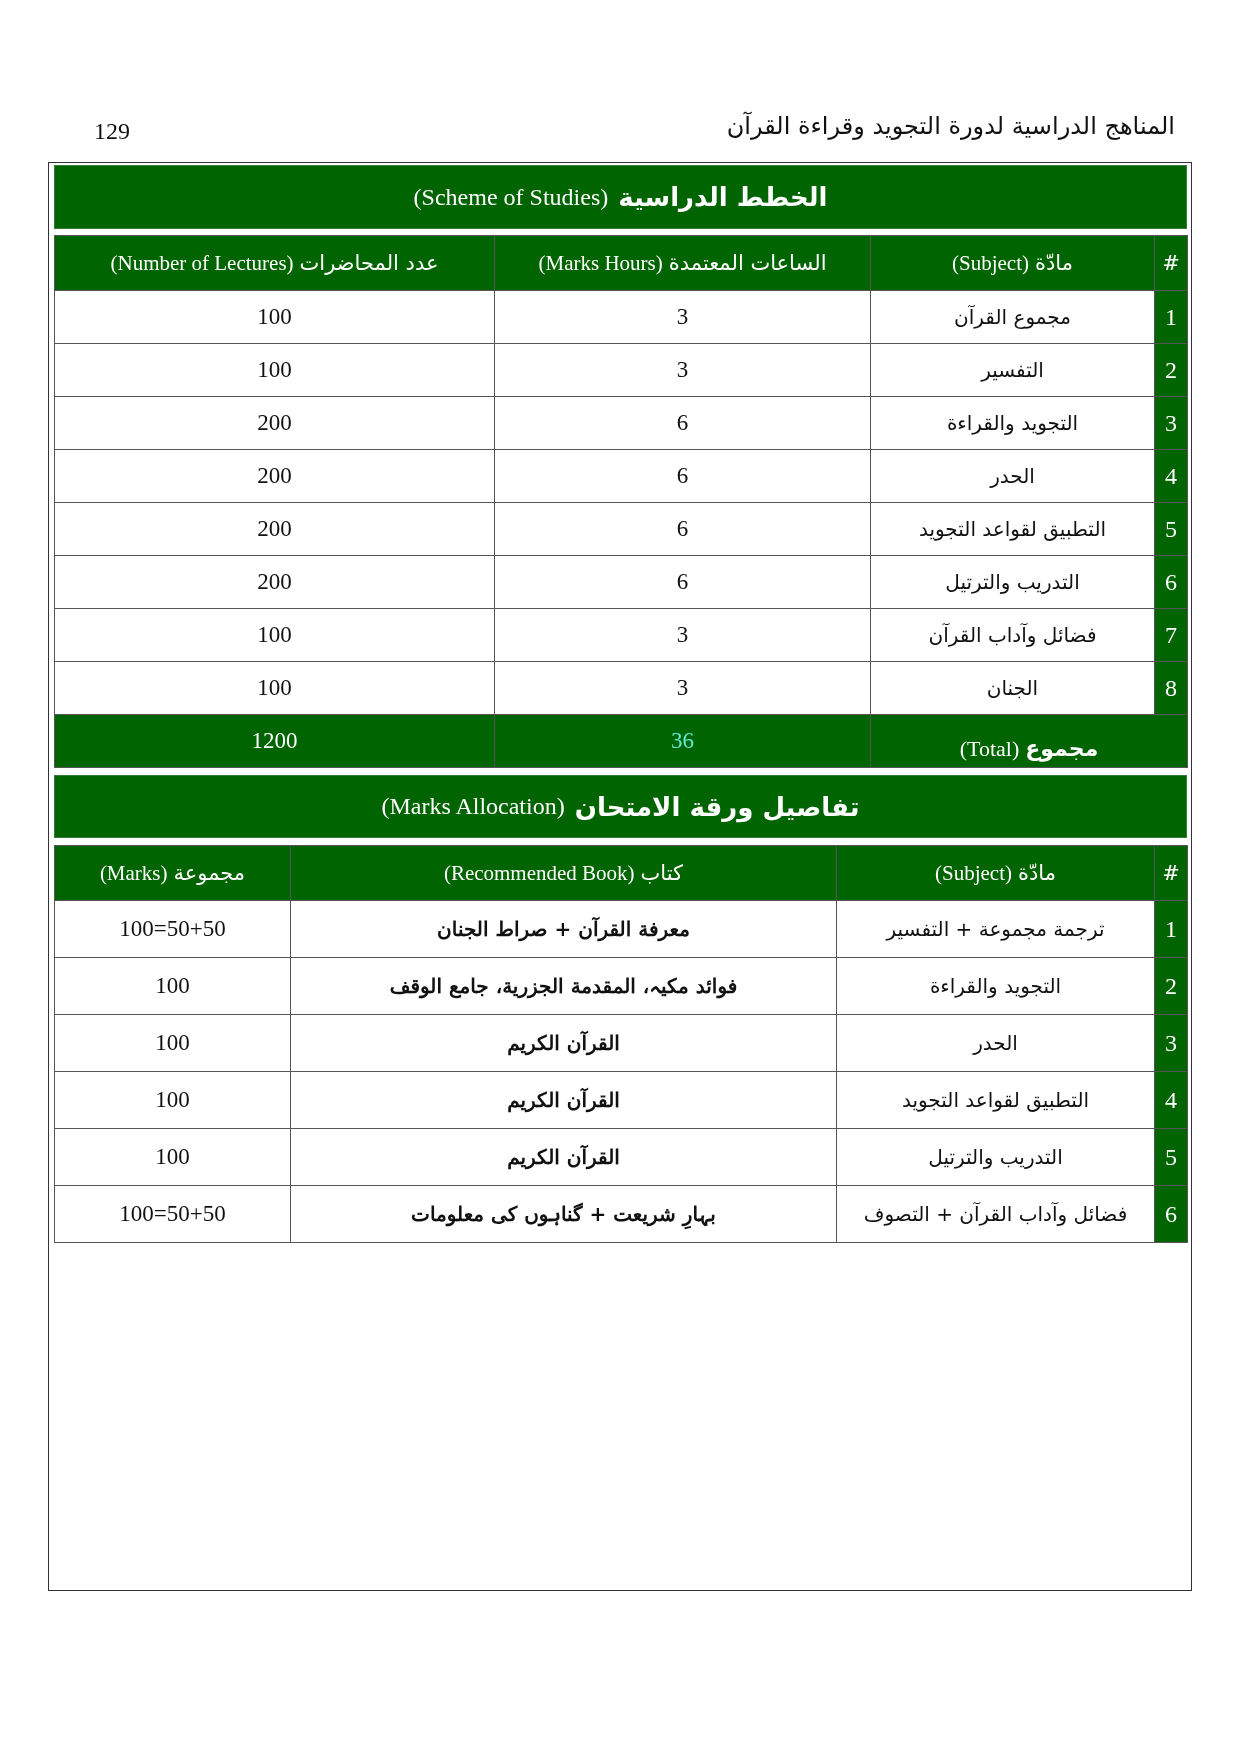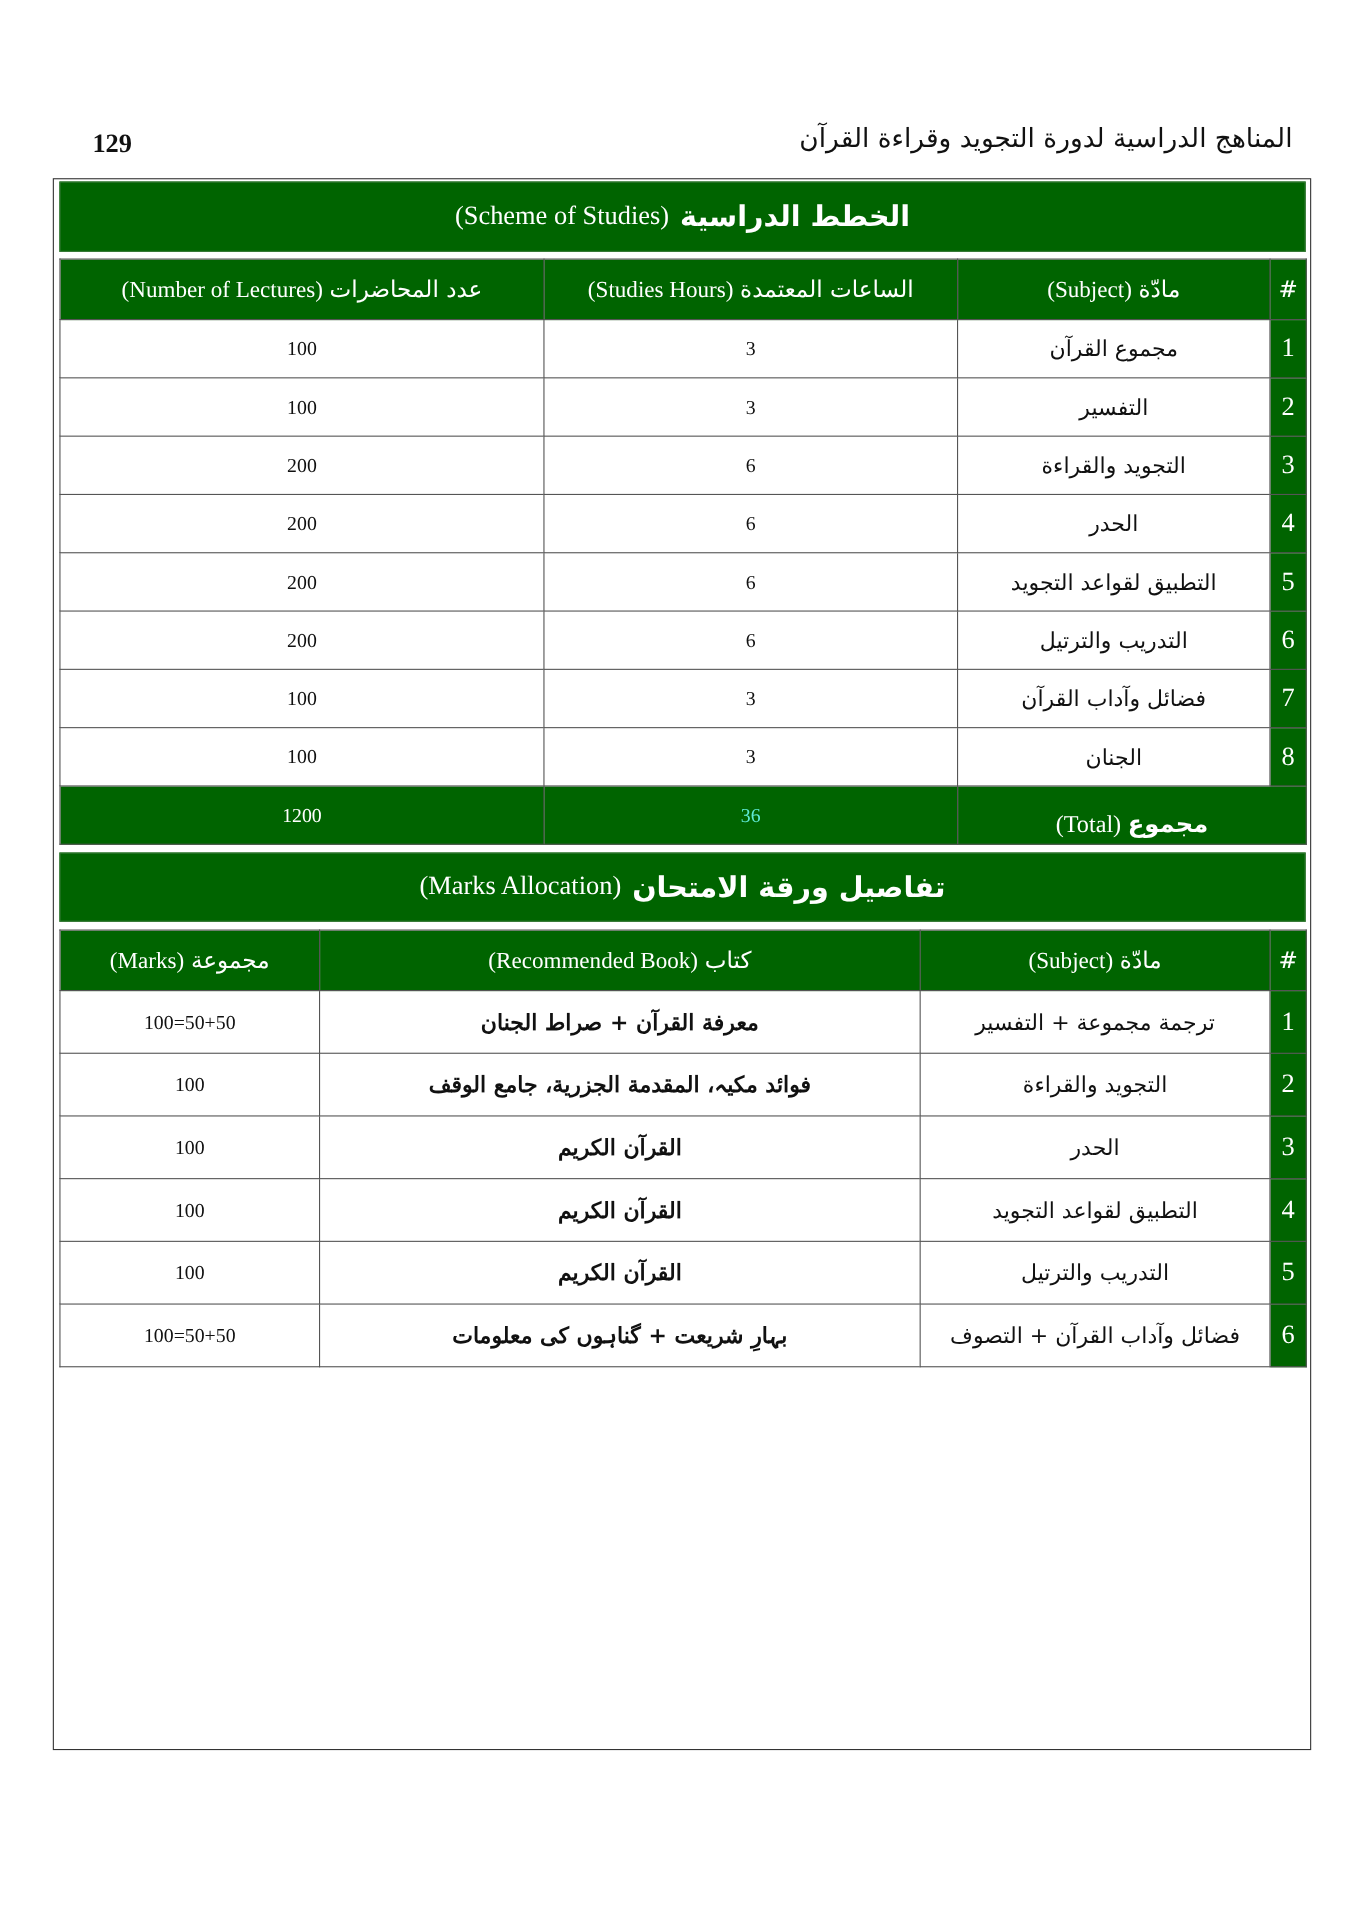--- a/index.html
+++ b/index.html
@@ -1,39 +1,39 @@
 <!DOCTYPE html>
 <html><head>
 <meta charset="utf-8">
 <style>
   html, body { margin: 0; padding: 0; background: #ffffff; }
   body { width: 1241px; height: 1755px; position: relative; overflow: hidden;
          font-family: "DejaVu Serif", "Liberation Serif", serif; color: #111; }
-  .page-num { position: absolute; left: 84px; top: 118px; font-size: 24px;
-              font-family: "Liberation Serif", serif; font-weight: bold; }
+  .page-num { position: absolute; left: 94px; top: 118px; font-size: 24px;
+              font-family: "Liberation Serif", serif; }
   .running-head { position: absolute; right: 66px; top: 112px; font-size: 24px;
                   direction: rtl; font-family: "DejaVu Sans", sans-serif; }
   .frame { position: absolute; left: 48px; top: 162px; width: 1144px; height: 1429px;
            border: 1.5px solid #333; box-sizing: border-box; }
   .band { position: absolute; left: 54px; width: 1133px; background: #006400;
           color: #fff; display: flex; align-items: center; justify-content: center;
           direction: rtl; font-size: 26px; border: 1px solid #3a7a3a; box-sizing: border-box; }
   .band .ar { font-family: "DejaVu Sans", sans-serif; font-weight: bold; margin-left: 10px; }
   .band .en { font-family: "Liberation Serif", serif; font-size: 24px; }
   table { position: absolute; left: 54px; width: 1133px; border-collapse: collapse;
           table-layout: fixed; direction: rtl; }
   td, th { border: 1.5px solid #555; text-align: center; vertical-align: middle; padding: 0; }
   th { background: #006400; color: #fff; font-weight: normal; font-size: 21px; }
   th .ar { font-family: "DejaVu Sans", sans-serif; margin-left: 6px; }
   th .en { font-family: "Liberation Serif", serif; }
   td { font-size: 22px; }
   td.num-col { background: #006400; color: #fff; font-family: "Liberation Serif", serif; font-size: 24px; }
   td.ar-cell { font-family: "DejaVu Sans", sans-serif; font-size: 20px; }
   td.book-cell { font-family: "DejaVu Serif", serif; font-weight: bold; font-size: 20px; }
-  td.val { font-family: "Liberation Serif", serif; font-size: 18px; }
+  td.val { font-family: "Liberation Serif", serif; font-size: 23px; }
   tr.total td { background: #006400; color: #fff; }
   tr.total td .ar { font-family: "DejaVu Sans", sans-serif; font-weight: bold; margin-left: 6px; }
   tr.total td .en { font-family: "Liberation Serif", serif; margin-top: 16px; }
   #t1 { top: 235px; }
   #t1 th { height: 54px; margin-left: 29px; }
   #t1 td { height: 52px; }
   #t2 { top: 845px; }
   #t2 th { height: 54px; }
   #t2 td { height: 56px; text-align: center; }
   .ltr { direction: ltr; unicode-bidi: isolate; display: inline-block; }
@@ -55,21 +55,21 @@
   <colgroup>
     <col style="width:33px">
     <col style="width:284px">
     <col style="width:376px">
     <col style="width:440px">
   </colgroup>
   <thead>
     <tr>
       <th>#</th>
       <th><span class="ar">مادّة</span><span class="en ltr">(Subject)</span></th>
-      <th><span class="ar">الساعات المعتمدة</span><span class="en ltr">(Studies Hours)</span></th>
+      <th><span class="ar">الساعات المعتمدة</span><span class="en ltr">(Marks Hours)</span></th>
       <th><span class="ar">عدد المحاضرات</span><span class="en ltr">(Number of Lectures)</span></th>
     </tr>
   </thead>
   <tbody id="scheme-body">
       <tr>
         <td class="num-col">1</td>
         <td class="ar-cell">مجموع القرآن</td>
         <td class="val">3</td>
         <td class="val">100</td>
       </tr>

